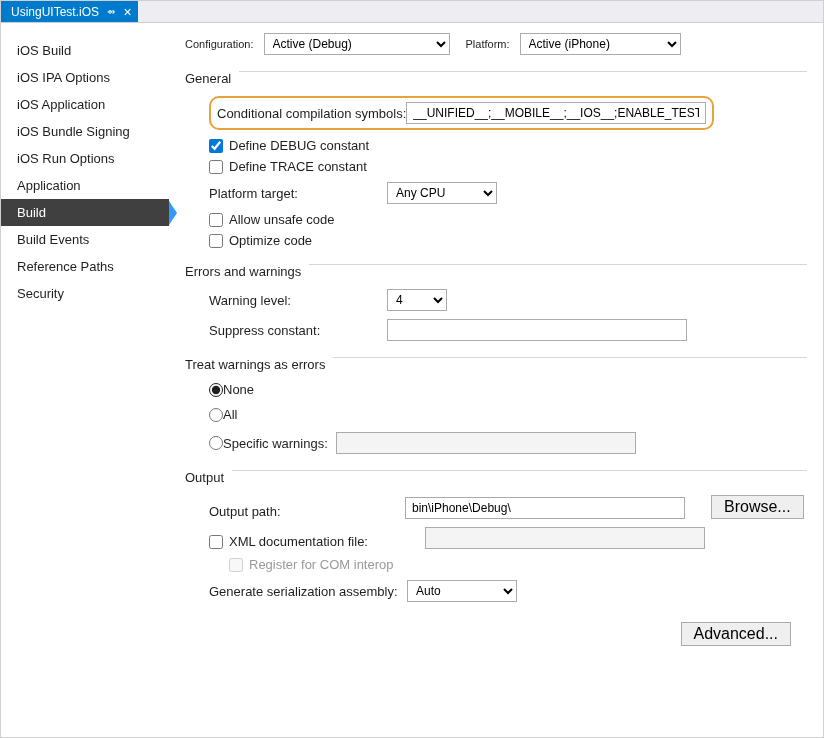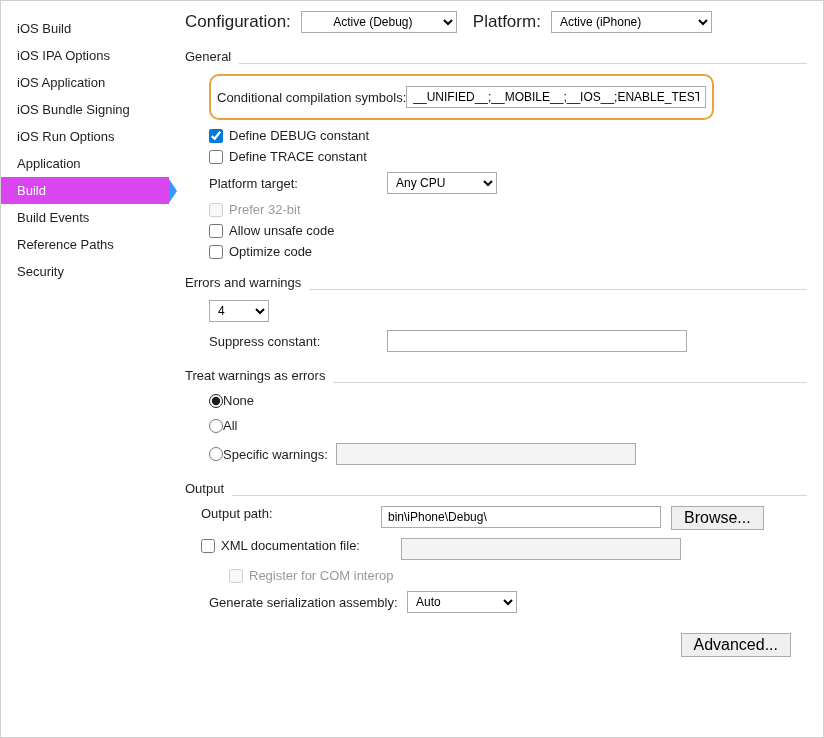--- a/index.html
+++ b/index.html
@@ -5,58 +5,65 @@
   * { box-sizing: border-box; margin: 0; padding: 0; }
   body { font-family: "Segoe UI", Tahoma, sans-serif; font-size: 12px; color: #1e1e1e; background: #fff; }
   .window { width: 824px; height: 738px; border: 1px solid #d0d0d0; display: flex; flex-direction: column; }
   .tabbar { background: #eeeef2; height: 22px; display: flex; align-items: stretch; border-bottom: 1px solid #cccedb; }
   .tab { background: #007acc; color: #fff; display: flex; align-items: center; padding: 0 6px 0 10px; font-size: 12px; gap: 8px; }
   .tab-pin { font-size: 10px; opacity: 0.95; }
   .tab-close { font-size: 14px; line-height: 1; cursor: pointer; }
   .body { flex: 1; display: flex; overflow: hidden; }
   .sidebar { width: 168px; padding: 14px 0; border-right: 0; }
   .side-item { padding: 6px 16px; font-size: 13px; color: #1e1e1e; cursor: pointer; }
-  .side-item.active { background: #d946ef; color: #fff; position: relative; }
+  .side-item.active { background: #404040; color: #fff; position: relative; }
   .side-item.active::after { content: ""; position: absolute; right: -8px; top: 50%; transform: translateY(-50%); border-left: 8px solid #3399ff; border-top: 12px solid transparent; border-bottom: 12px solid transparent; }
   .main { flex: 1; padding: 10px 16px 10px 16px; overflow: auto; }
   .toprow { display: flex; align-items: center; gap: 10px; margin-bottom: 12px; }
-  .sel-label { font-size: 17px; }
+  .sel-label { font-size: 11px; }
   select { font-family: inherit; font-size: 12px; background: #fff; border: 1px solid #ababab; height: 22px; padding: 0 4px; }
-  .sel-config { width: 156px; text-align: center; }
+  .sel-config { width: 186px; }
   .sel-platform { width: 161px; }
-  .section-head { display: flex; align-items: flex-end; gap: 8px; margin: 16px 0 10px 0; }
+  .section-head { display: flex; align-items: flex-start; gap: 8px; margin: 16px 0 10px 0; }
   .section-head .title { font-size: 13px; }
   .section-head .line { flex: 1; height: 1px; background: #d6d6d6; }
   .row { display: flex; align-items: center; margin: 8px 0 8px 24px; gap: 8px; }
   .row-label { width: 170px; font-size: 13px; }
   .row-label.narrow { width: 170px; }
   input[type=text] { height: 22px; border: 1px solid #ababab; padding: 0 6px; font-family: inherit; font-size: 12px; background: #fff; }
   .txt-cond { width: 300px; }
-  .highlight-frame { border: 2px solid #e6a23c; border-radius: 10px; padding: 10px 6px; display: inline-flex; align-items: center; gap: 0; }
+  .highlight-frame { border: 2px solid #e6a23c; border-radius: 10px; padding: 4px 6px; display: inline-flex; align-items: center; gap: 0; }
   .chk { display: flex; align-items: center; gap: 6px; margin: 6px 0 6px 24px; font-size: 13px; }
   input[type=checkbox] { width: 14px; height: 14px; accent-color: #0078d7; }
   .chk.disabled { color: #9a9a9a; }
   .sel-plat-target { width: 110px; }
   .sel-wl { width: 60px; }
   .txt-supp { width: 300px; }
   .radio-group { margin-left: 24px; }
   .radio-row { display: flex; align-items: center; margin: 10px 0; font-size: 13px; }
   input[type=radio] { width: 14px; height: 14px; accent-color: #1e1e1e; }
   .txt-specw { width: 300px; margin-left: 8px; }
   .txt-out { width: 280px; }
   .btn { height: 24px; border: 1px solid #ababab; background: #efefef; padding: 0 12px; font-family: inherit; font-size: 16px; cursor: pointer; }
-  .row-output { display: flex; align-items: flex-start; margin: 8px 0 8px 16px; gap: 10px; }
+  .row-output { display: flex; align-items: flex-end; margin: 8px 0 8px 24px; gap: 26px; }
   .row-output .row-label { width: 170px; }
   .sel-serial { width: 110px; }
   .footer-row { display:flex; justify-content:flex-end; margin:20px 16px 0 0; }
 </style>
 </head>
 <body>
 
 <div class="window">
+  <div class="tabbar">
+    <div class="tab">
+      <span>UsingUITest.iOS</span>
+      <span class="tab-pin">⇴</span>
+      <span class="tab-close">×</span>
+    </div>
+  </div>
   <div class="body">
     <div class="sidebar">
       <div class="side-item">iOS Build</div>
       <div class="side-item">iOS IPA Options</div>
       <div class="side-item">iOS Application</div>
       <div class="side-item">iOS Bundle Signing</div>
       <div class="side-item">iOS Run Options</div>
       <div class="side-item">Application</div>
       <div class="side-item active">Build</div>
       <div class="side-item">Build Events</div>
@@ -97,38 +104,35 @@
         <span>Define TRACE constant</span>
       </label>
 
       <div class="row">
         <span class="row-label">Platform target:</span>
         <select class="sel-plat-target">
           <option>Any CPU</option>
         </select>
       </div>
 
-      <label class="chk disabled">
-        <input type="checkbox" disabled="" style="">
-        <span>Prefer 32-bit</span>
-      </label>
       <label class="chk">
         <input type="checkbox" style="">
         <span>Allow unsafe code</span>
       </label>
       <label class="chk">
         <input type="checkbox" style="">
         <span>Optimize code</span>
       </label>
 
       <div class="section-head">
         <span class="title">Errors and warnings</span>
         <span class="line"></span>
       </div>
       <div class="row">
+        <span class="row-label narrow">Warning level:</span>
         <select class="sel-wl">
           <option>4</option>
         </select>
       </div>
       <div class="row">
         <span class="row-label narrow">Suppress constant:</span>
         <input type="text" class="txt-supp" value="" style="">
       </div>
 
       <div class="section-head">

